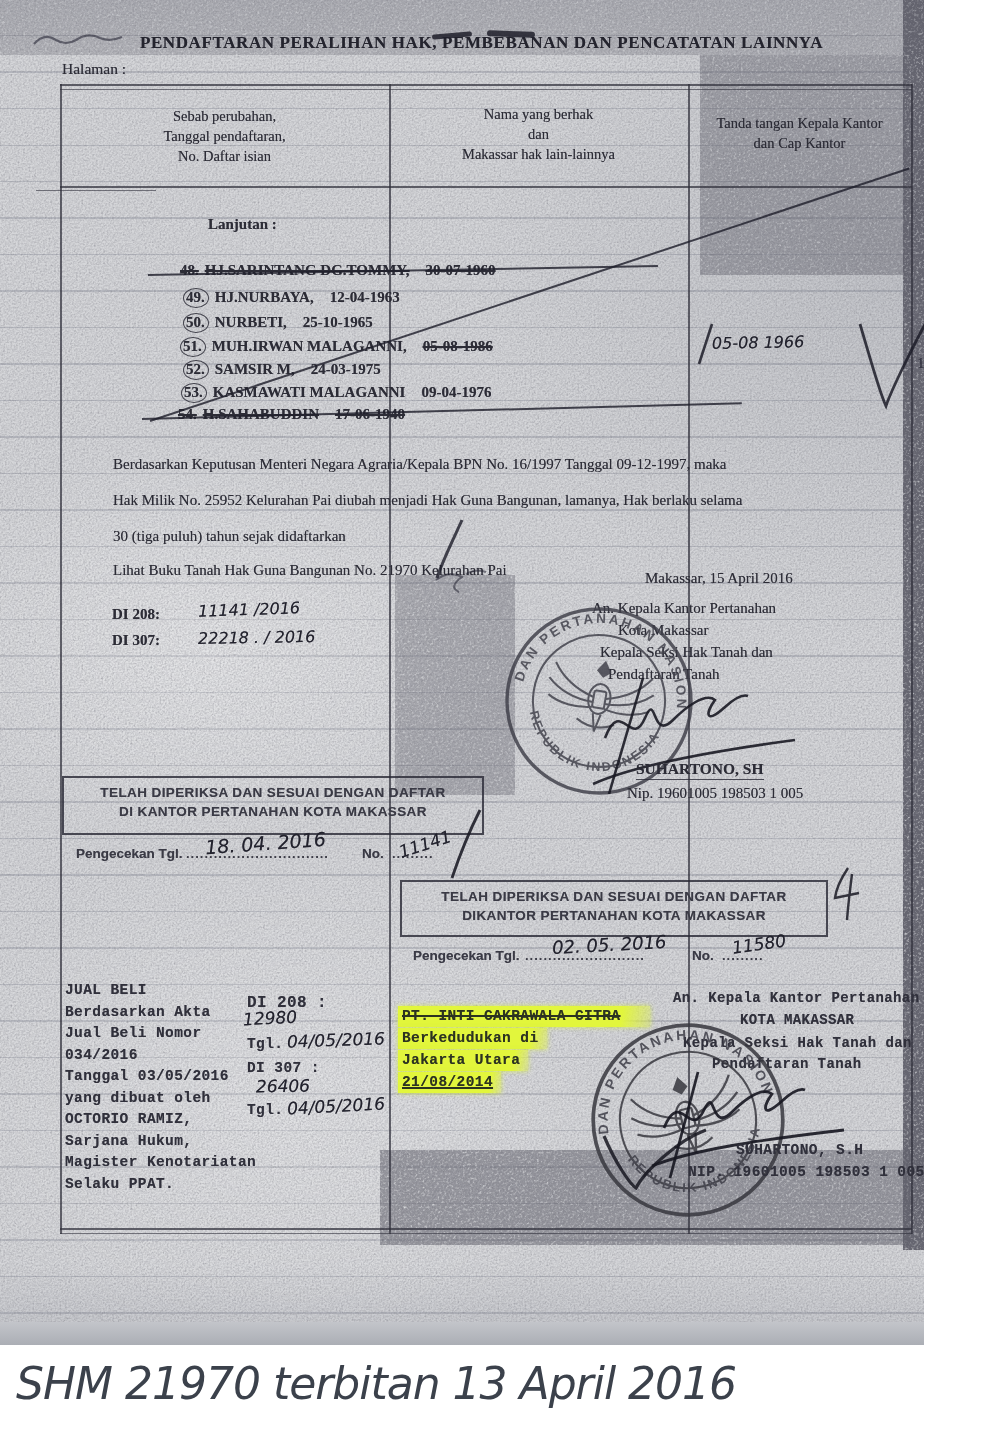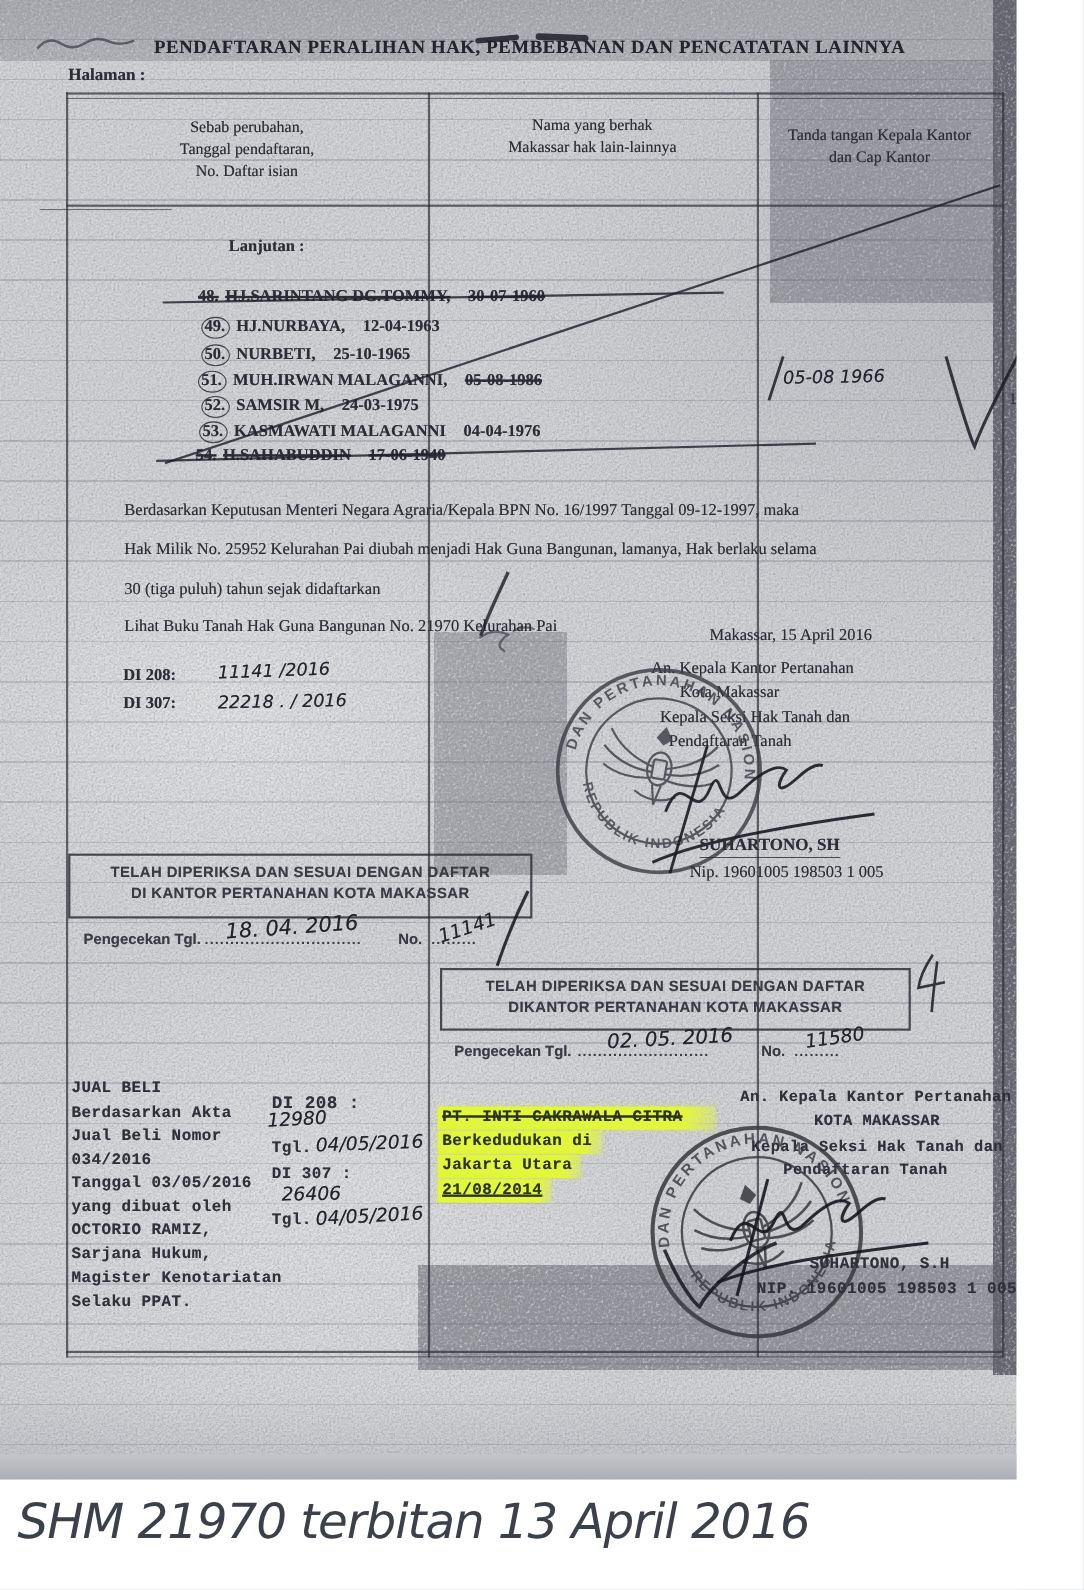--- a/index.html
+++ b/index.html
@@ -83,21 +83,21 @@
       </filter>
       <rect x="0" y="0" width="963" height="1345" filter="url(#grainLight)" opacity="0.55"></rect>
       <rect x="903" y="0" width="60" height="1250" filter="url(#grainHeavy)" opacity="0.95"></rect>
       <rect x="700" y="55" width="205" height="220" filter="url(#grainHeavy)" opacity="0.45"></rect>
       <rect x="380" y="1150" width="530" height="95" filter="url(#grainHeavy)" opacity="0.55"></rect>
       <rect x="395" y="575" width="120" height="220" filter="url(#grainHeavy)" opacity="0.4"></rect>
       <rect x="0" y="0" width="963" height="55" filter="url(#grainHeavy)" opacity="0.3"></rect>
     </svg>
 
     <div class="abs serif title">PENDAFTARAN PERALIHAN HAK, PEMBEBANAN DAN PENCATATAN LAINNYA</div>
-    <div class="abs serif" style="left:62px;top:60px;font-size:15.5px;font-weight:bold;">Halaman :</div>
+    <div class="abs serif" style="left:62px;top:60px;font-size:15.5px;">Halaman :</div>
 
     <div class="dash" style="left:432px;top:33px;width:40px;height:5px;transform:rotate(-5deg);"></div>
     <div class="dash" style="left:487px;top:31px;width:48px;height:6px;transform:rotate(2deg);"></div>
     <svg class="overlay" style="left:30px;top:26px;" width="120" height="30">
       <path d="M4 18 q10 -12 22 -4 q10 6 20 0 q12 -8 24 -2 q10 4 22 -1" fill="none" stroke="rgba(40,40,55,.6)" stroke-width="2.2"></path>
     </svg>
 
     <div class="hline" style="left:60px;top:84px;width:852px;"></div>
     <div class="hline thin" style="left:60px;top:89px;width:852px;"></div>
     <div class="hline" style="left:60px;top:186px;width:852px;"></div>
@@ -109,20 +109,21 @@
     <div class="vline" style="left:688px;top:84px;height:1150px;"></div>
     <div class="vline" style="left:911px;top:84px;height:1150px;"></div>
 
     <div class="hcell serif" style="left:60px;top:106px;width:329px;">
       <div>Sebab perubahan,</div>
       <div>Tanggal pendaftaran,</div>
       <div>No. Daftar isian</div>
     </div>
     <div class="hcell serif" style="left:389px;top:104px;width:299px;">
       <div>Nama yang berhak</div>
+      <div>dan</div>
       <div>Makassar hak lain-lainnya</div>
     </div>
     <div class="hcell serif" style="left:688px;top:113px;width:223px;">
       <div>Tanda tangan Kepala Kantor</div>
       <div>dan Cap Kantor</div>
     </div>
 
     <div class="abs serif" style="left:208px;top:216px;font-size:15px;font-weight:600;">Lanjutan :</div>
 
     <div class="name-row serif" style="left:180px;top:262px;">
@@ -135,21 +136,21 @@
       <span class="circ">50.</span><span>NURBETI,</span><span class="dt">25-10-1965</span>
     </div>
     <div class="name-row serif" style="left:180px;top:337px;">
       <span class="circ">51.</span><span>MUH.IRWAN MALAGANNI,</span><span class="dt st">05-08-1986</span>
     </div>
     <div class="abs hand" style="left:712px;top:333px;font-size:16px;transform:rotate(-1deg);">05-08 1966</div>
     <div class="name-row serif" style="left:183px;top:360px;">
       <span class="circ">52.</span><span>SAMSIR M,</span><span class="dt">24-03-1975</span>
     </div>
     <div class="name-row serif" style="left:181px;top:383px;">
-      <span class="circ">53.</span><span>KASMAWATI MALAGANNI</span><span class="dt">04-04-1976</span>
+      <span class="circ">53.</span><span>KASMAWATI MALAGANNI</span><span class="dt">09-04-1976</span>
     </div>
     <div class="name-row serif" style="left:178px;top:406px;">
       <span class="plain st">54.</span><span class="st">H.SAHABUDDIN</span><span class="dt st">17-06-1940</span>
     </div>
 
     <div class="strike" style="left:150px;top:420px;width:800px;transform:rotate(-18.4deg);"></div>
     <div class="strike" style="left:148px;top:274px;width:510px;transform:rotate(-1deg);"></div>
     <div class="strike" style="left:142px;top:418px;width:600px;transform:rotate(-1.5deg);"></div>
     <svg class="overlay" style="left:694px;top:320px;" width="24" height="50">
       <path d="M18 4 L5 44" stroke="rgba(28,28,40,.85)" stroke-width="2.6" fill="none"></path>

